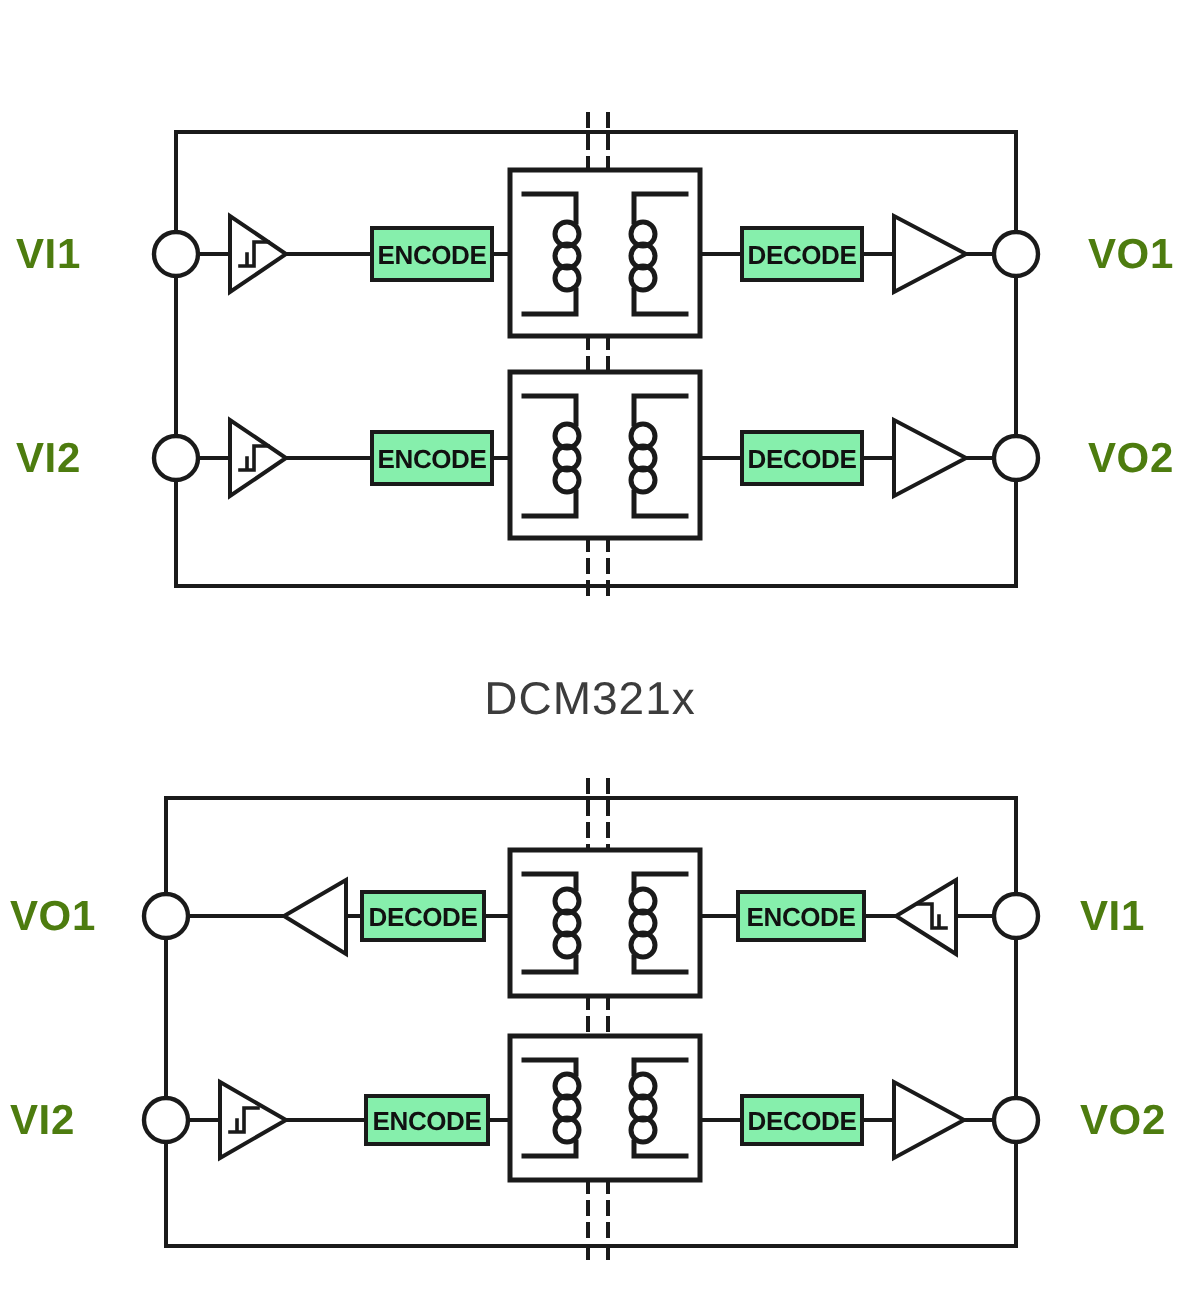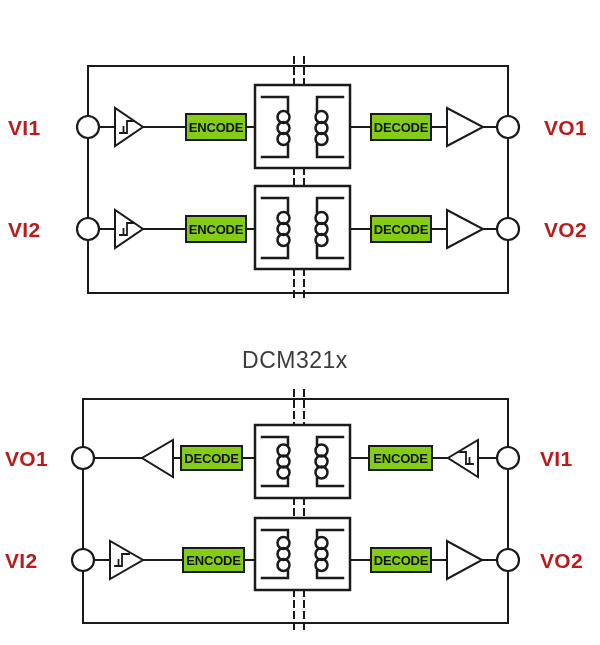--- a/index.html
+++ b/index.html
@@ -8,28 +8,28 @@
     font-family:"Liberation Sans","DejaVu Sans",sans-serif;
     -webkit-font-smoothing:antialiased;
   }
   .stage{position:absolute;inset:0;width:600px;height:645px;}
   svg.art{position:absolute;left:0;top:0;width:600px;height:645px;}
   .title{
     position:absolute;left:95px;width:400px;text-align:center;
     font-size:23px;color:#3c3c3c;letter-spacing:0.5px;
   }
   .title.t1{top:26px;}
-  .title.t2{top:347px;}
+  .title.t2{top:336px;}
   .pin-label{
-    position:absolute;font-size:21px;font-weight:600;color:#b91c1c;
+    position:absolute;font-size:21px;font-weight:600;color:#4d7c0f;
     letter-spacing:0.3px;white-space:nowrap;
   }
   .blockbox{
     position:absolute;box-sizing:border-box;border:2px solid #1a1a1a;
-    background:#84cc16;display:flex;align-items:center;justify-content:center;
+    background:#86efac;display:flex;align-items:center;justify-content:center;
     font-size:13px;font-weight:600;color:#111;letter-spacing:-0.2px;
   }
 </style>
 </head>
 <body>
 
 <div class="stage">
 
   <svg class="art" viewBox="0 0 600 645" fill="none" stroke="#1a1a1a" stroke-width="2" stroke-linecap="square">
 

